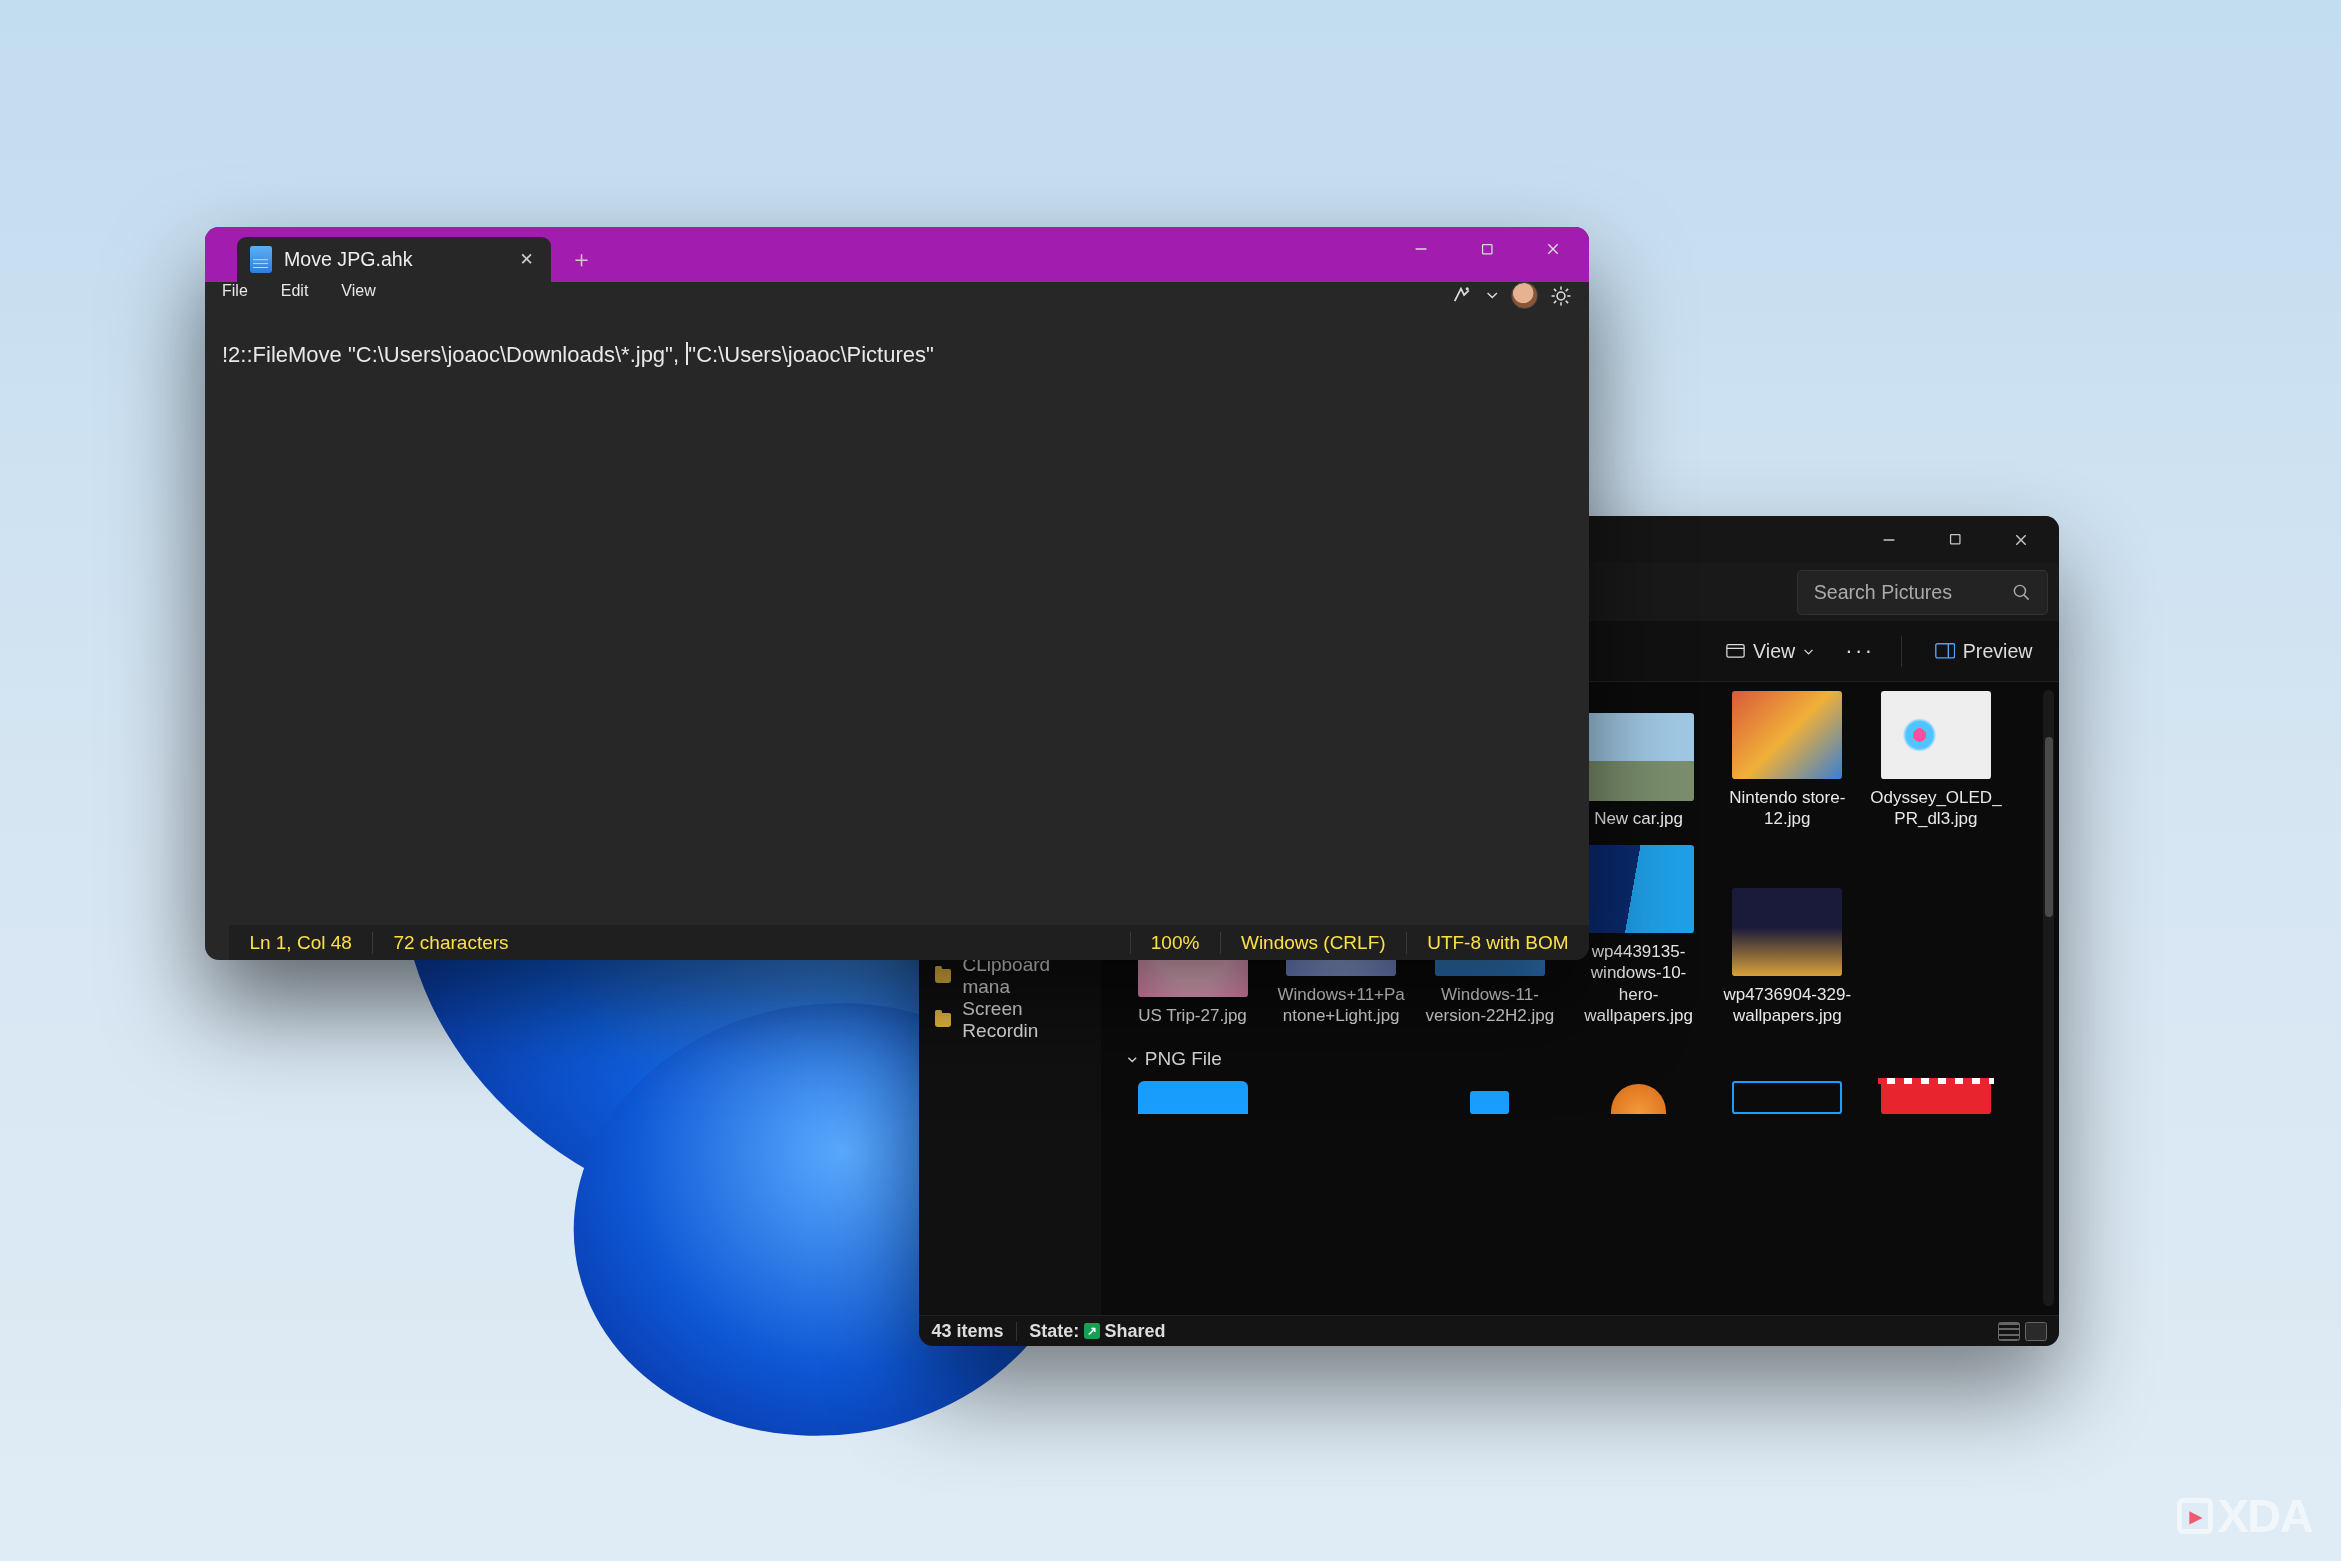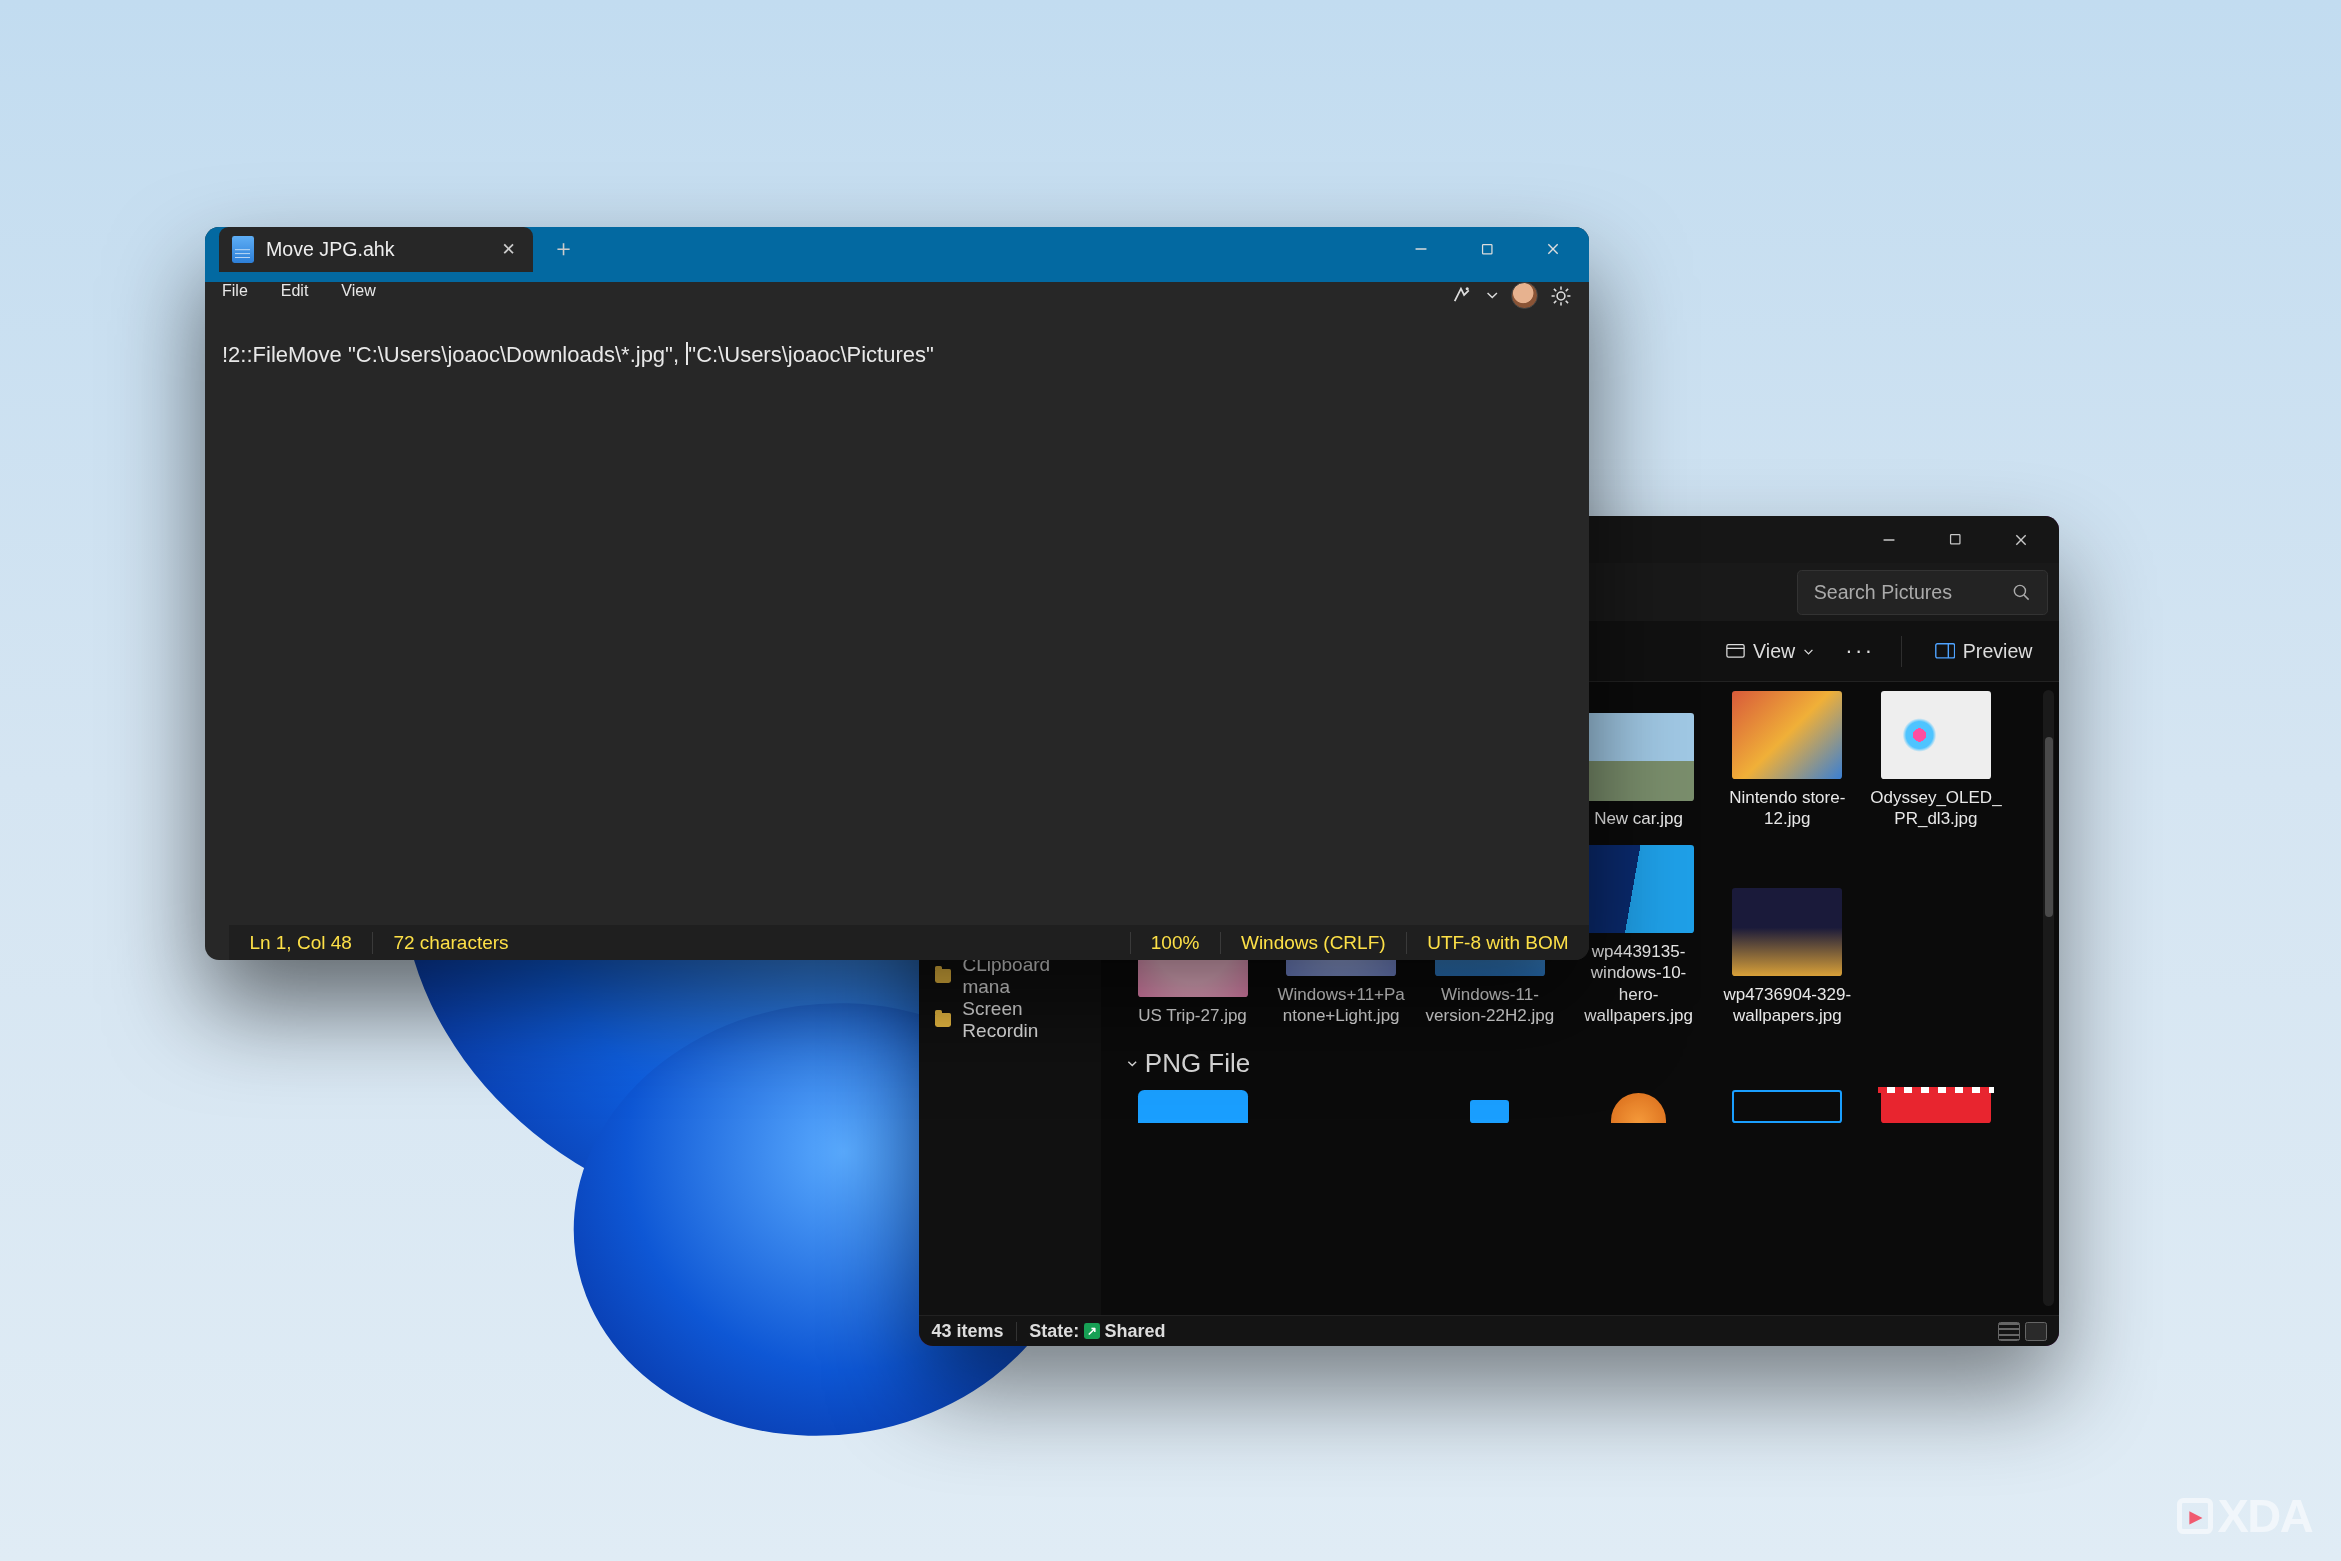--- a/index.html
+++ b/index.html
@@ -37,34 +37,34 @@
 .sb-item.active { background:#2c2c2c; border-radius:4.7px; margin:0 4.7px; }
 .sb-item .ic { width:20.4px; height:20.4px; margin-right:11px; border-radius:2.4px; display:inline-flex; align-items:center; justify-content:center; font-size:15.7px; }
 .sb-pin { position:absolute; right:12.5px; color:#9a9a9a; font-size:15.7px; }
 .sb-folder { width:17px; height:14px; background:#f6c445; border-radius:1.6px 1.6px 2.4px 2.4px; margin-right:11px; position:relative; }
 .sb-folder:before { content:""; position:absolute; top:-3.1px; left:0; width:7.8px; height:3.9px; background:#f6c445; border-radius:1.6px 1.6px 0 0; }
 .grid { flex:1; background:#0b0b0b; padding:9.4px 25px 0 25px; overflow:hidden; position:relative; }
 .row { display:flex; gap:15.7px; margin-bottom:15.7px; }
 .tile { width:133px; display:flex; flex-direction:column; align-items:center;justify-content:flex-end; }
 .thumb { width:110px; height:88px; border-radius:3.1px; background:#333; }
 .cap { font-size:17px; color:#e8e8e8; text-align:center; margin-top:7.8px; line-height:1.25; max-width:133px; word-wrap:break-word; }
-.sect { font-size:26px; color:#ddd; margin:22px 0 11px 0; display:flex; align-items:center; gap:6.3px; }
+.sect { font-size:19px; color:#ddd; margin:22px 0 11px 0; display:flex; align-items:center; gap:6.3px; }
 .scrollbar { position:absolute; right:4.7px; top:7.8px; bottom:9.4px; width:11px; background:#1a1a1a; border-radius:5.5px; }
 .scroll-thumb { position:absolute; top:47px; left:1.6px; width:7.8px; height:180px; background:#4a4a4a; border-radius:3.9px; }
 .ex-status { position:absolute; bottom:0; left:0; right:0; height:31px; background:#141414; border-top:0.8px solid #222; display:flex; align-items:center; padding:0 12.5px; font-size:18px; color:#ddd;font-weight:bold; }
 .ex-status .sep { width:0.8px; height:19px; background:#333; margin:0 12.5px; }
 .shared { display:inline-flex; align-items:center; gap:4.7px; }
 .shared .badge { width:15.7px; height:15.7px; background:#17a055; border-radius:2.4px; display:inline-flex; align-items:center; justify-content:center; color:#fff; font-size:11.8px; }
 .view-ic { margin-left:auto; display:flex; gap:4.7px; }
 .view-ic div { width:22px; height:19px; border:0.8px solid #666; border-radius:2.4px; }
 
 
 .notepad { position:absolute; left:205px; top:227px; width:1384px; height:733px;
   background:#272727; border-radius:14px; box-shadow:0 47px 94px rgba(0,0,0,0.55); color:#e8e8e8; overflow:hidden; }
-.np-tabbar { height:55px; background:#0369a1; display:flex; padding-left:14px; }
+.np-tabbar { height:55px; background:#a21caf; display:flex; align-items:flex-end; padding-left:32px; }
 .tab { height:45px; min-width:314px; background:#272727; border-radius:9.4px 9.4px 0 0; display:flex; align-items:center; padding:0 11px 0 12.5px; font-size:19.6px; color:#eee; position:relative; }
 .tab .file-ic { width:22px; height:27px; background:linear-gradient(180deg,#5eaef5,#2d7fd8); border-radius:2.4px; margin-right:12.5px; position:relative; }
 .tab .file-ic:after { content:""; position:absolute; left:3.1px; right:3.1px; bottom:4.7px; height:1.6px; background:#fff; box-shadow:0 -3.9px 0 #fff, 0 -7.8px 0 #fff; opacity:.65; }
 .tab .close { margin-left:auto; width:27px; height:27px; display:flex; align-items:center; justify-content:center; color:#ccc; font-size:17px; border-radius:3.1px; }
 .newtab { width:42px; height:42px; display:flex; align-items:center; justify-content:center; color:#ccc; font-size:23.5px; margin-left:9.4px; margin-bottom:1.6px; }
 .np-wbtns { position:absolute; top:3.1px; right:3.1px; display:flex; }
 .np-menu { height:44px; display:flex; align-items:flex-start; padding:0 17px; font-size:16px; }
 .np-menu .m { margin-right:33px; }
 .np-right { margin-left:auto; display:flex; align-items:center; gap:12.5px; }
 .avatar { width:27px; height:27px; border-radius:50%; background:radial-gradient(circle at 45% 40%, #e7b28f 0 48%, #8a5436 52% 100%); border:0.8px solid #444; }

